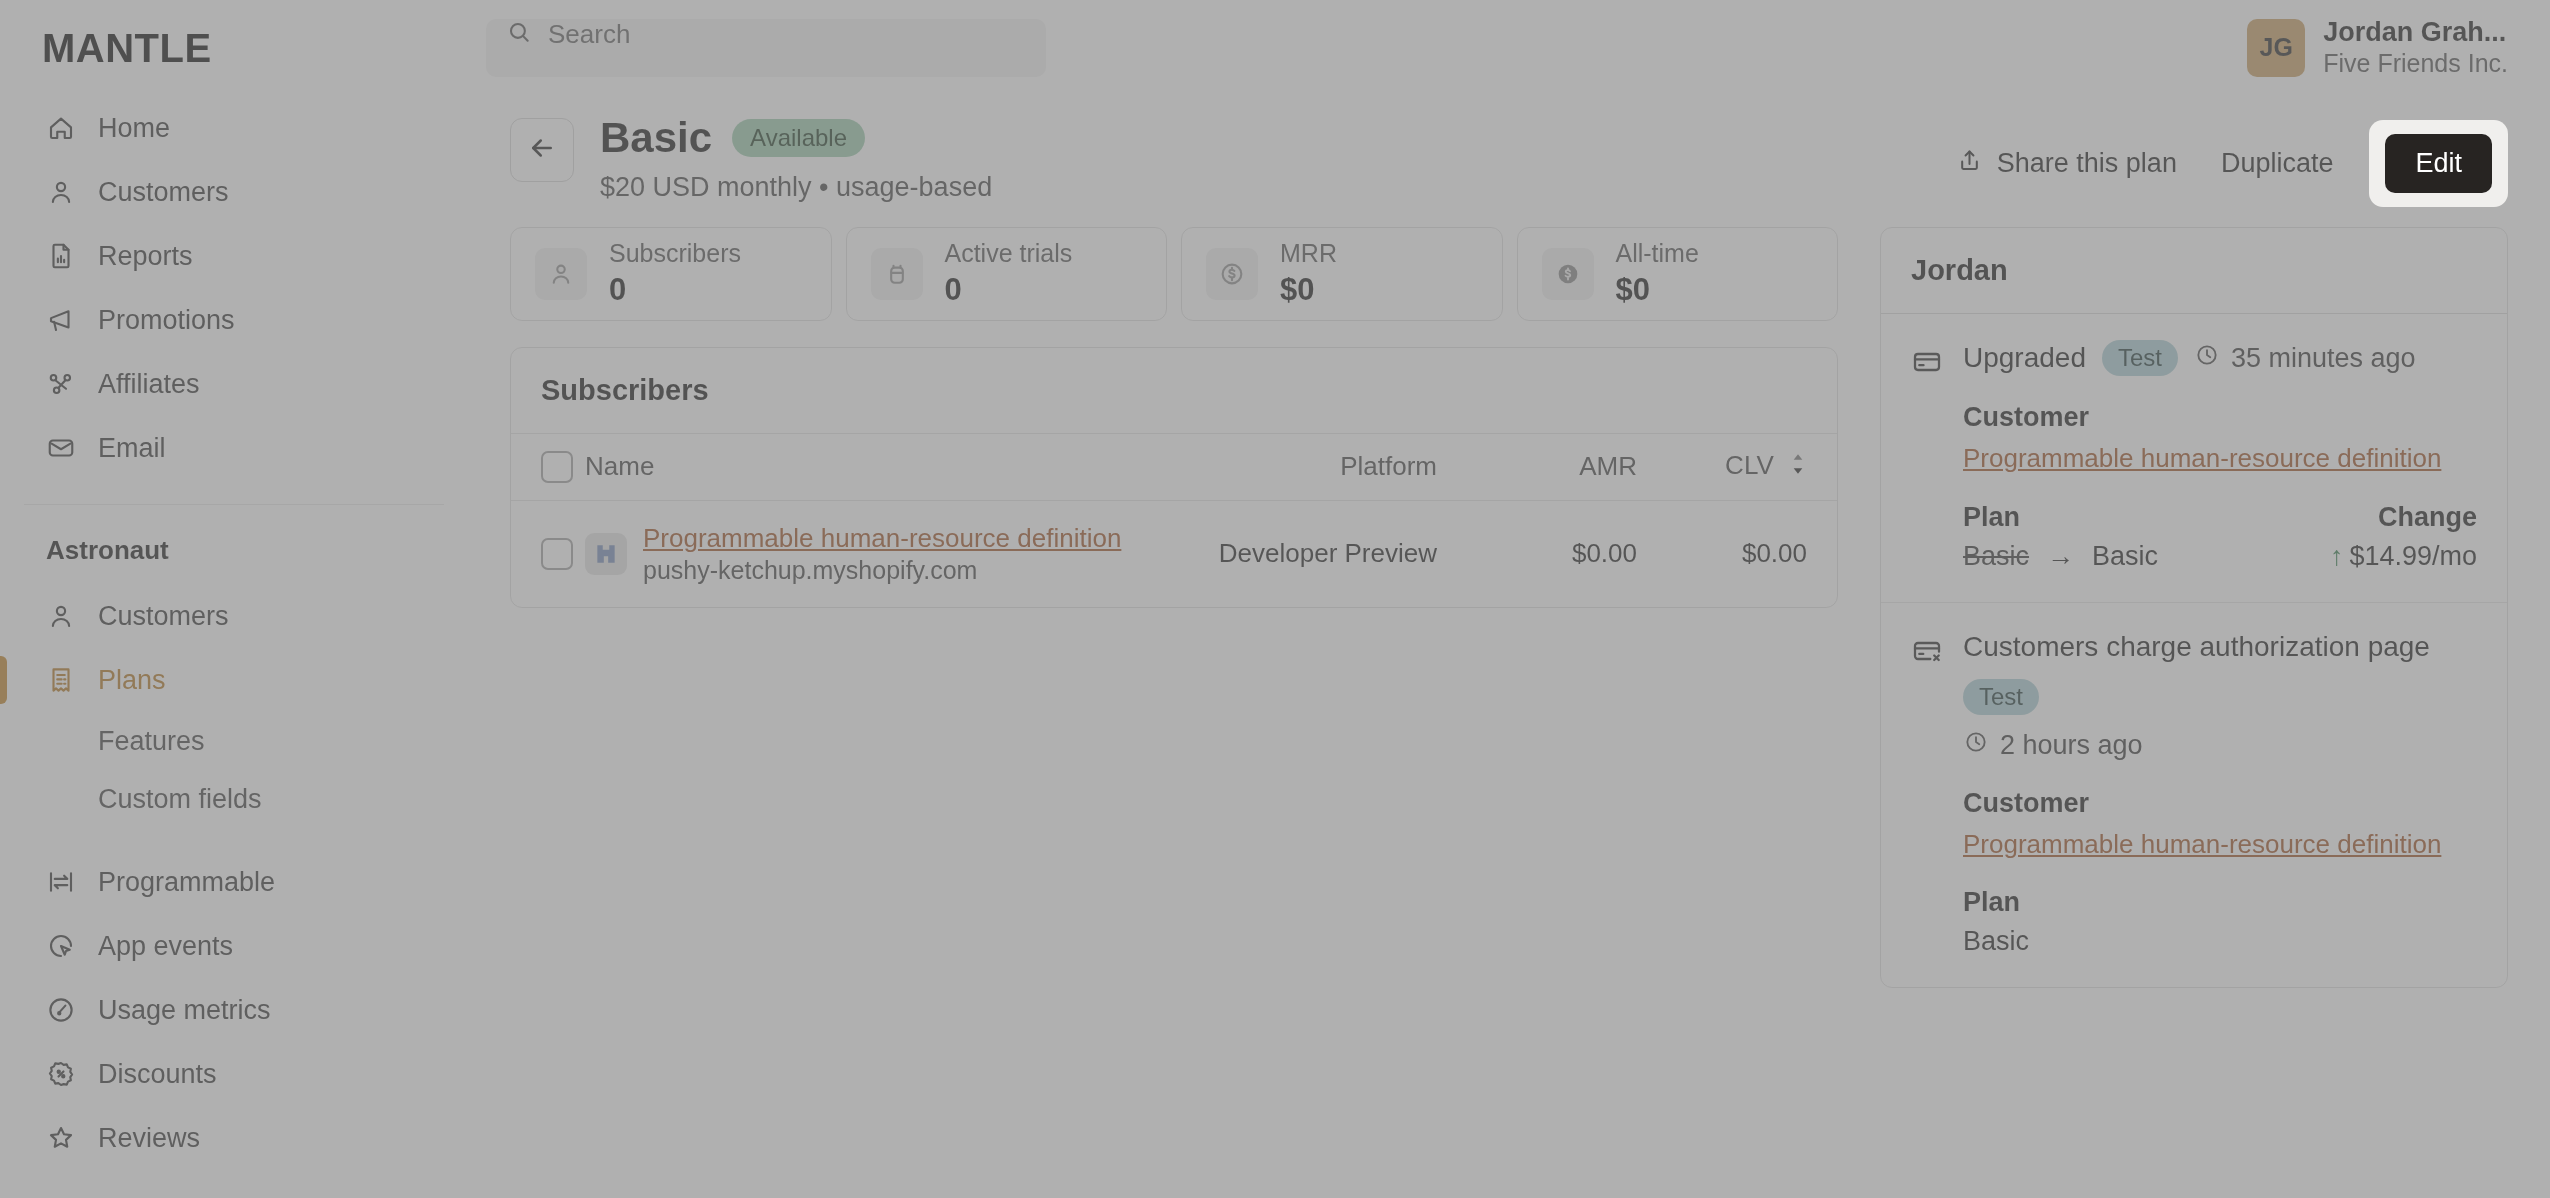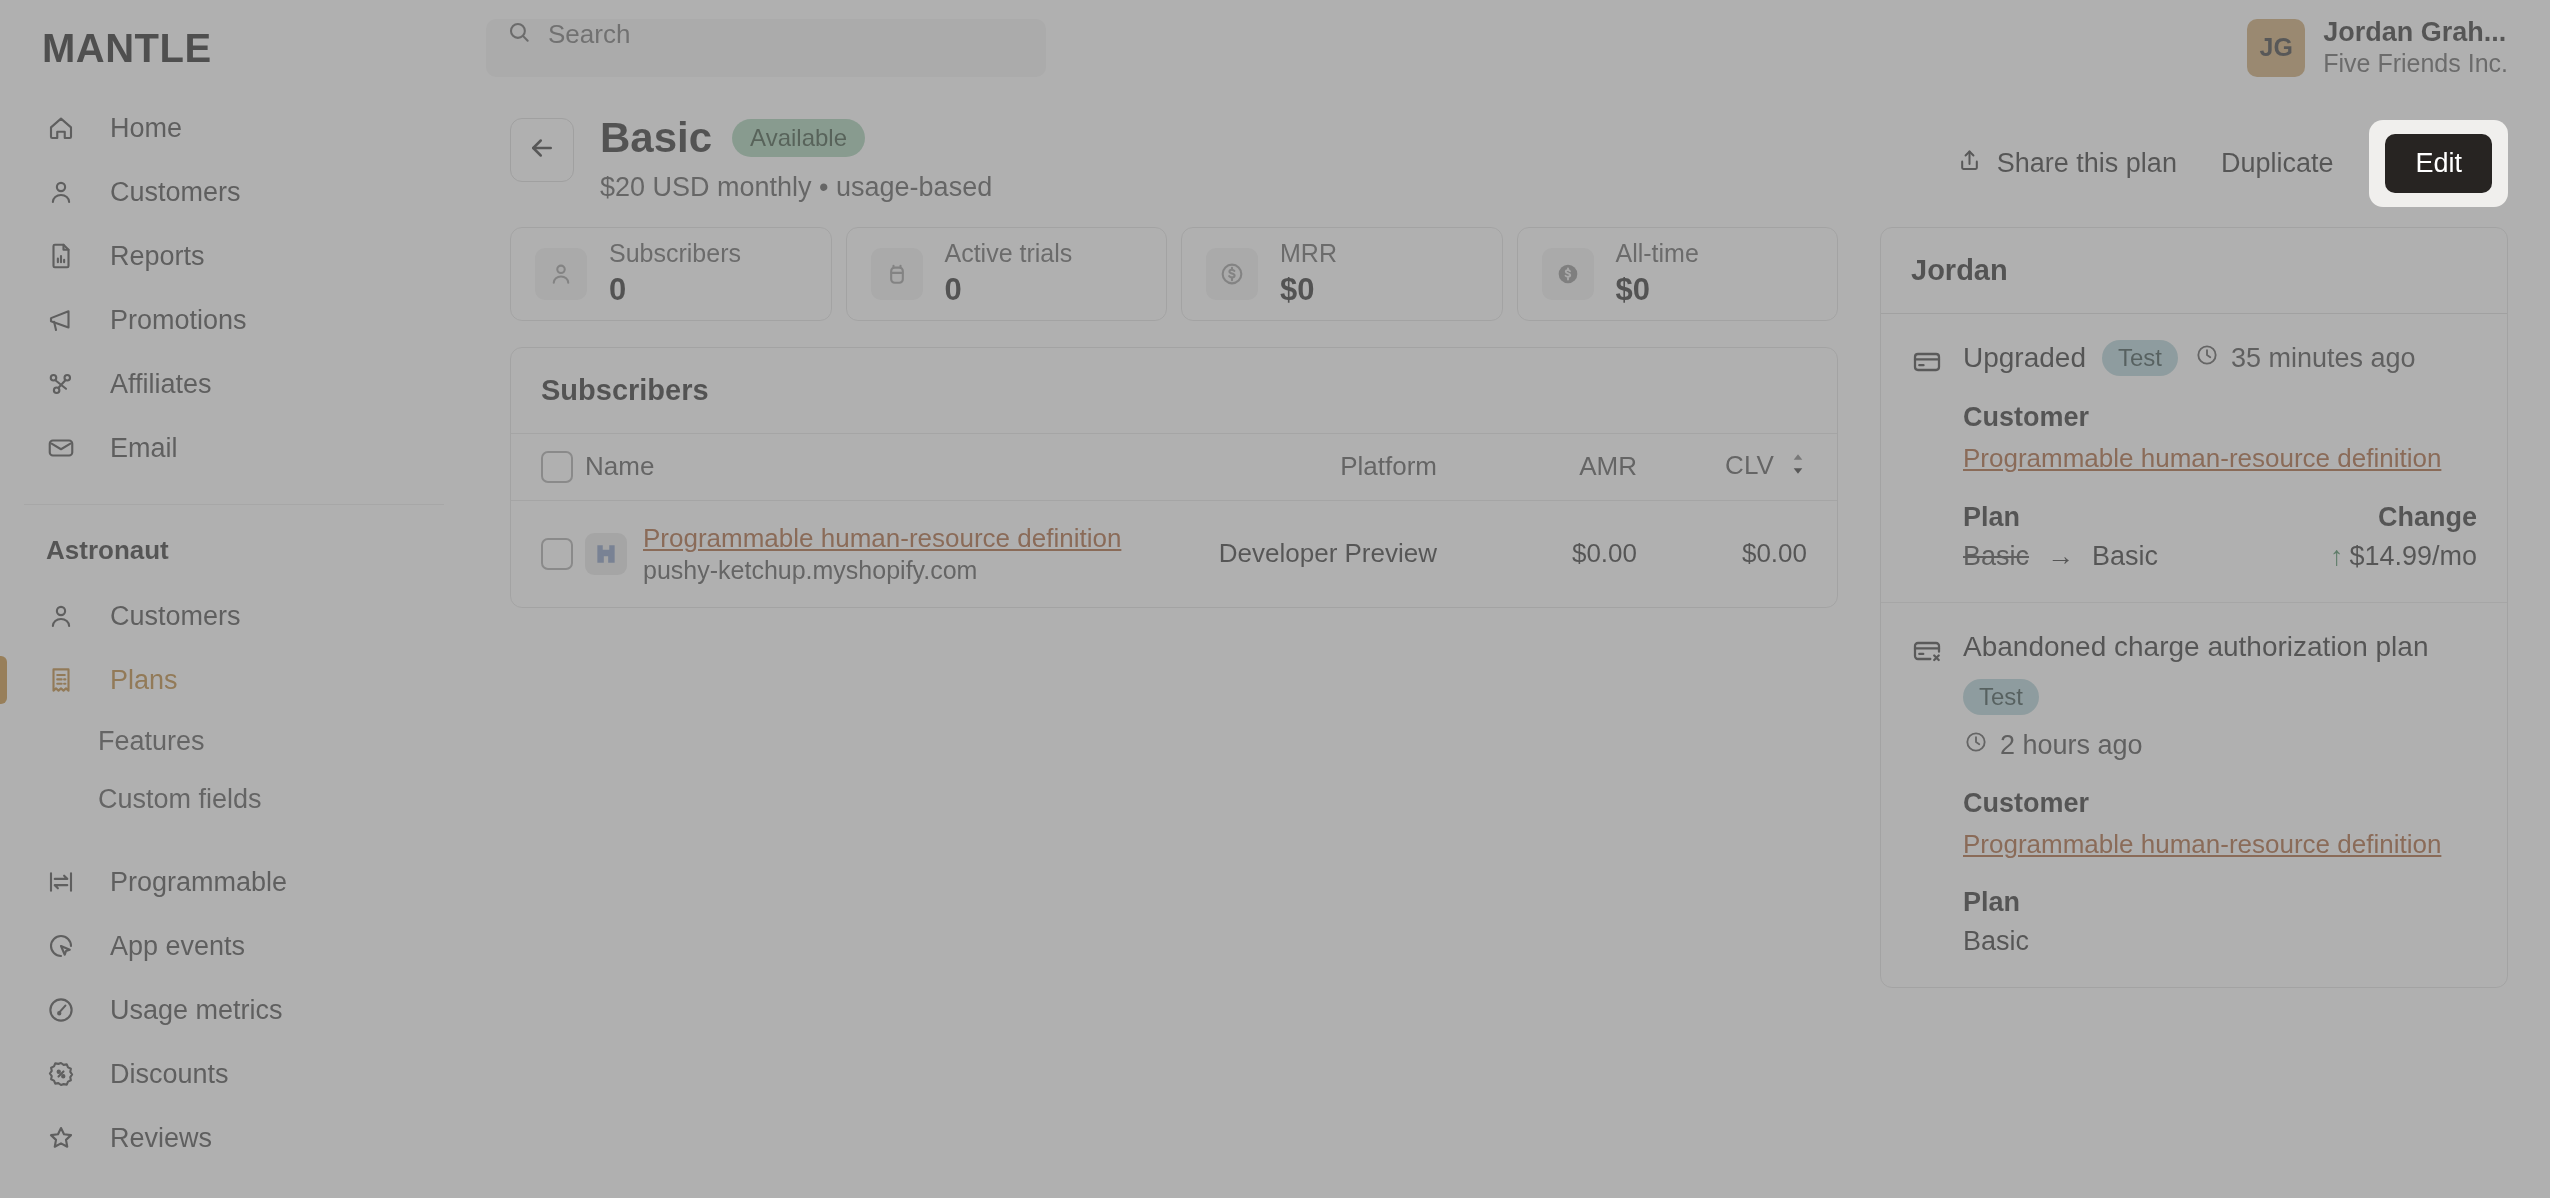--- a/index.html
+++ b/index.html
@@ -33,21 +33,21 @@
     height: 96px;
     display: flex; align-items: center;
     padding-left: 42px;
   }
   .brand-text {
     font-size: 40px; font-weight: 800; letter-spacing: 0.5px;
     color: #000; font-family: "Liberation Sans", sans-serif;
   }
   .nav { padding: 0 24px; }
   .nav-item {
-    display: flex; align-items: center; gap: 34px;
+    display: flex; align-items: center; gap: 22px;
     height: 64px; padding-left: 22px;
     border-radius: 10px;
     color: #2b2b2b; font-size: 27px;
     position: relative;
   }
   .nav-item .ico { width: 30px; height: 30px; display:flex; align-items:center; justify-content:center; flex:0 0 30px; }
   .nav-item .ico svg { width: 30px; height: 30px; display:block; }
   .nav-item.active { color: #b07219; }
   .nav-item.active .ico svg { stroke: #b07219; }
   .nav-item.active::before {
@@ -638,21 +638,21 @@
             <div class="event-top">
               <span class="event-ico">
                 <svg viewBox="0 0 24 24" fill="none" stroke="#1d1d1d" stroke-width="1.7" stroke-linecap="round" stroke-linejoin="round">
                       <path d="M21 12.5V8.2a2.2 2.2 0 0 0-2.2-2.2H5.2A2.2 2.2 0 0 0 3 8.2v7.6A2.2 2.2 0 0 0 5.2 18h9.3"></path>
                       <path d="M3 10h18"></path>
                       <path d="M6.2 14.2h3"></path>
                       <path d="M17.4 15.4l3.4 3.4M20.8 15.4l-3.4 3.4"></path>
                     </svg>
               </span>
               <div class="event-body">
-                <div class="event-name">Abandoned charge authorization plan</div>
+                <div class="event-name">Customers charge authorization page</div>
                 <div class="badge-line">
                   <span class="badge-test">Test</span>
                 </div>
                 <div class="time time-line">
                   <span>
                     <svg viewBox="0 0 24 24" fill="none" stroke="#3a3a3a" stroke-width="1.7" stroke-linecap="round" stroke-linejoin="round">
                           <circle cx="12" cy="12" r="8"></circle>
                           <path d="M12 7.6V12l3 2"></path>
                         </svg>
                   </span>

